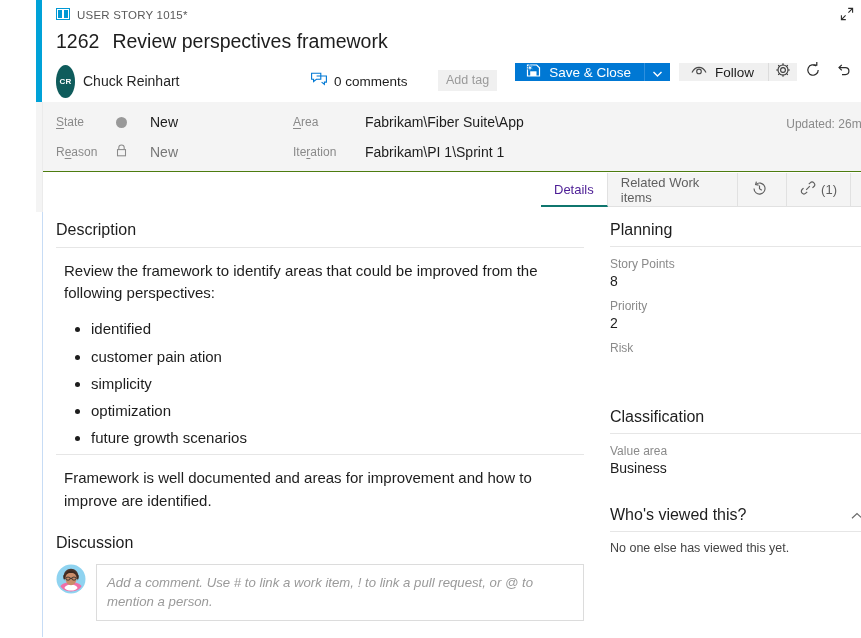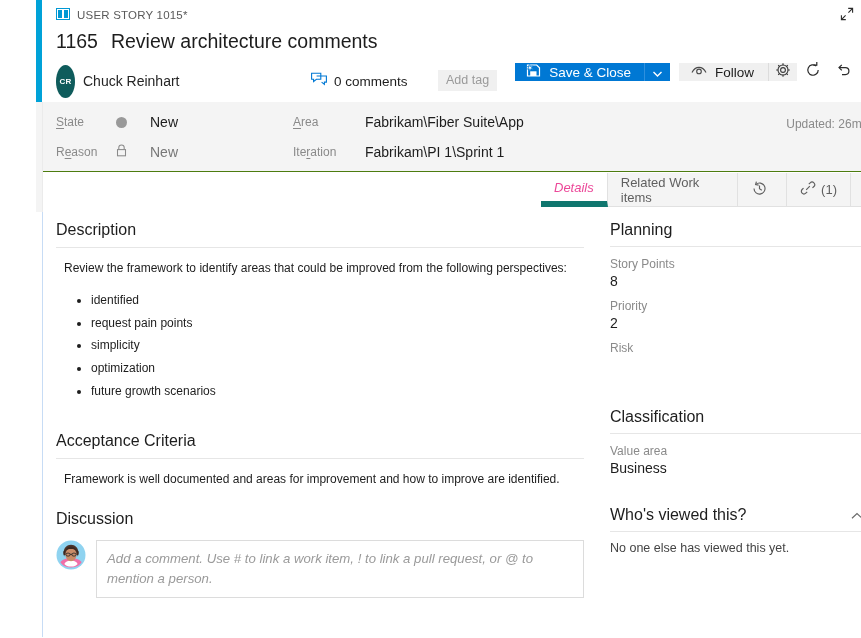--- a/index.html
+++ b/index.html
@@ -170,43 +170,42 @@
   .tab {
     display: flex; align-items: center; justify-content: center;
     padding: 0 13px;
     font-size: 13px; color: #5f5f5f;
     border-right: 1px solid #e1e1e1;
     cursor: pointer;
     position: relative;
     gap: 5px;
   }
   .tab.active {
-    background: #ffffff; color: #ec4899;
-    border-bottom: 6px solid #0f766e;
+    background: #ffffff; color: #4c1d95;
+    border-bottom: 2px solid #0f766e;
     margin-bottom: -1px;
-    font-style: italic;
   }
 
   
   .content-left {
     position: absolute; left: 8px; top: 207px;
     width: 552px; height: 431px;
     background: #ffffff;
     overflow: hidden;
   }
   .sec-title {
     font-size: 16px; color: #1d1d1d; font-weight: 400;
     padding: 14px 0 8px 12px;
   }
   .sec-rule {
     height: 1px; background: #e6e6e6; margin: 0 12px 0 12px;
   }
   .sec-body {
     padding: 12px 20px 0 20px;
-    font-size: 12px; color: #1d1d1d; line-height: 1.48;
+    font-size: 15px; color: #1d1d1d; line-height: 1.48;
   }
   .sec-body ul {
     margin: 14px 0 0 0; padding-left: 27px;
   }
   .sec-body li { margin: 0 0 5px 0; }
 
   .discussion-row {
     display: flex; align-items: flex-start; gap: 10px;
     padding: 10px 12px 0 12px;
   }
@@ -306,22 +305,22 @@
       <div class="win-btn">
         <span>
           <svg width="14" height="14" viewBox="0 0 14 14">
             <path d="M1.8 1.8l10.4 10.4M12.2 1.8L1.8 12.2" stroke="#2b2b2b" stroke-width="1.1"></path>
           </svg>
         </span>
       </div>
     </div>
 
     <div class="title-row">
-      <span class="title-id">1165</span>
-      <span class="title-text">Review architecture comments</span>
+      <span class="title-id">1262</span>
+      <span class="title-text">Review perspectives framework</span>
     </div>
 
     <div class="subhead">
       <div class="assignee">
         <span class="avatar-initials">CR</span>
         <span class="assignee-name">Chuck Reinhart</span>
       </div>
 
       <div class="comments-link">
         <span>
@@ -478,28 +477,27 @@
   </div>
 
   <div class="content-left">
 
     <div class="sec-title">Description</div>
     <div class="sec-rule"></div>
     <div class="sec-body">
       <div>Review the framework to identify areas that could be improved from the following perspectives:</div>
       <ul>
         <li>identified</li>
-        <li>request pain points</li>
+        <li>customer pain ation</li>
         <li>simplicity</li>
         <li>optimization</li>
         <li>future growth scenarios</li>
       </ul>
     </div>
 
-    <div class="sec-title" style="padding-top:26px;">Acceptance Criteria</div>
     <div class="sec-rule"></div>
     <div class="sec-body">
       <div>Framework is well documented and areas for improvement and how to improve are identified.</div>
     </div>
 
     <div class="sec-title" style="padding-top:22px; padding-bottom:2px;">Discussion</div>
     <div class="discussion-row">
       <span>
         <svg width="30" height="30" viewBox="0 0 30 30">
           <circle cx="15" cy="15" r="14.5" fill="#8fd3f0"></circle>

